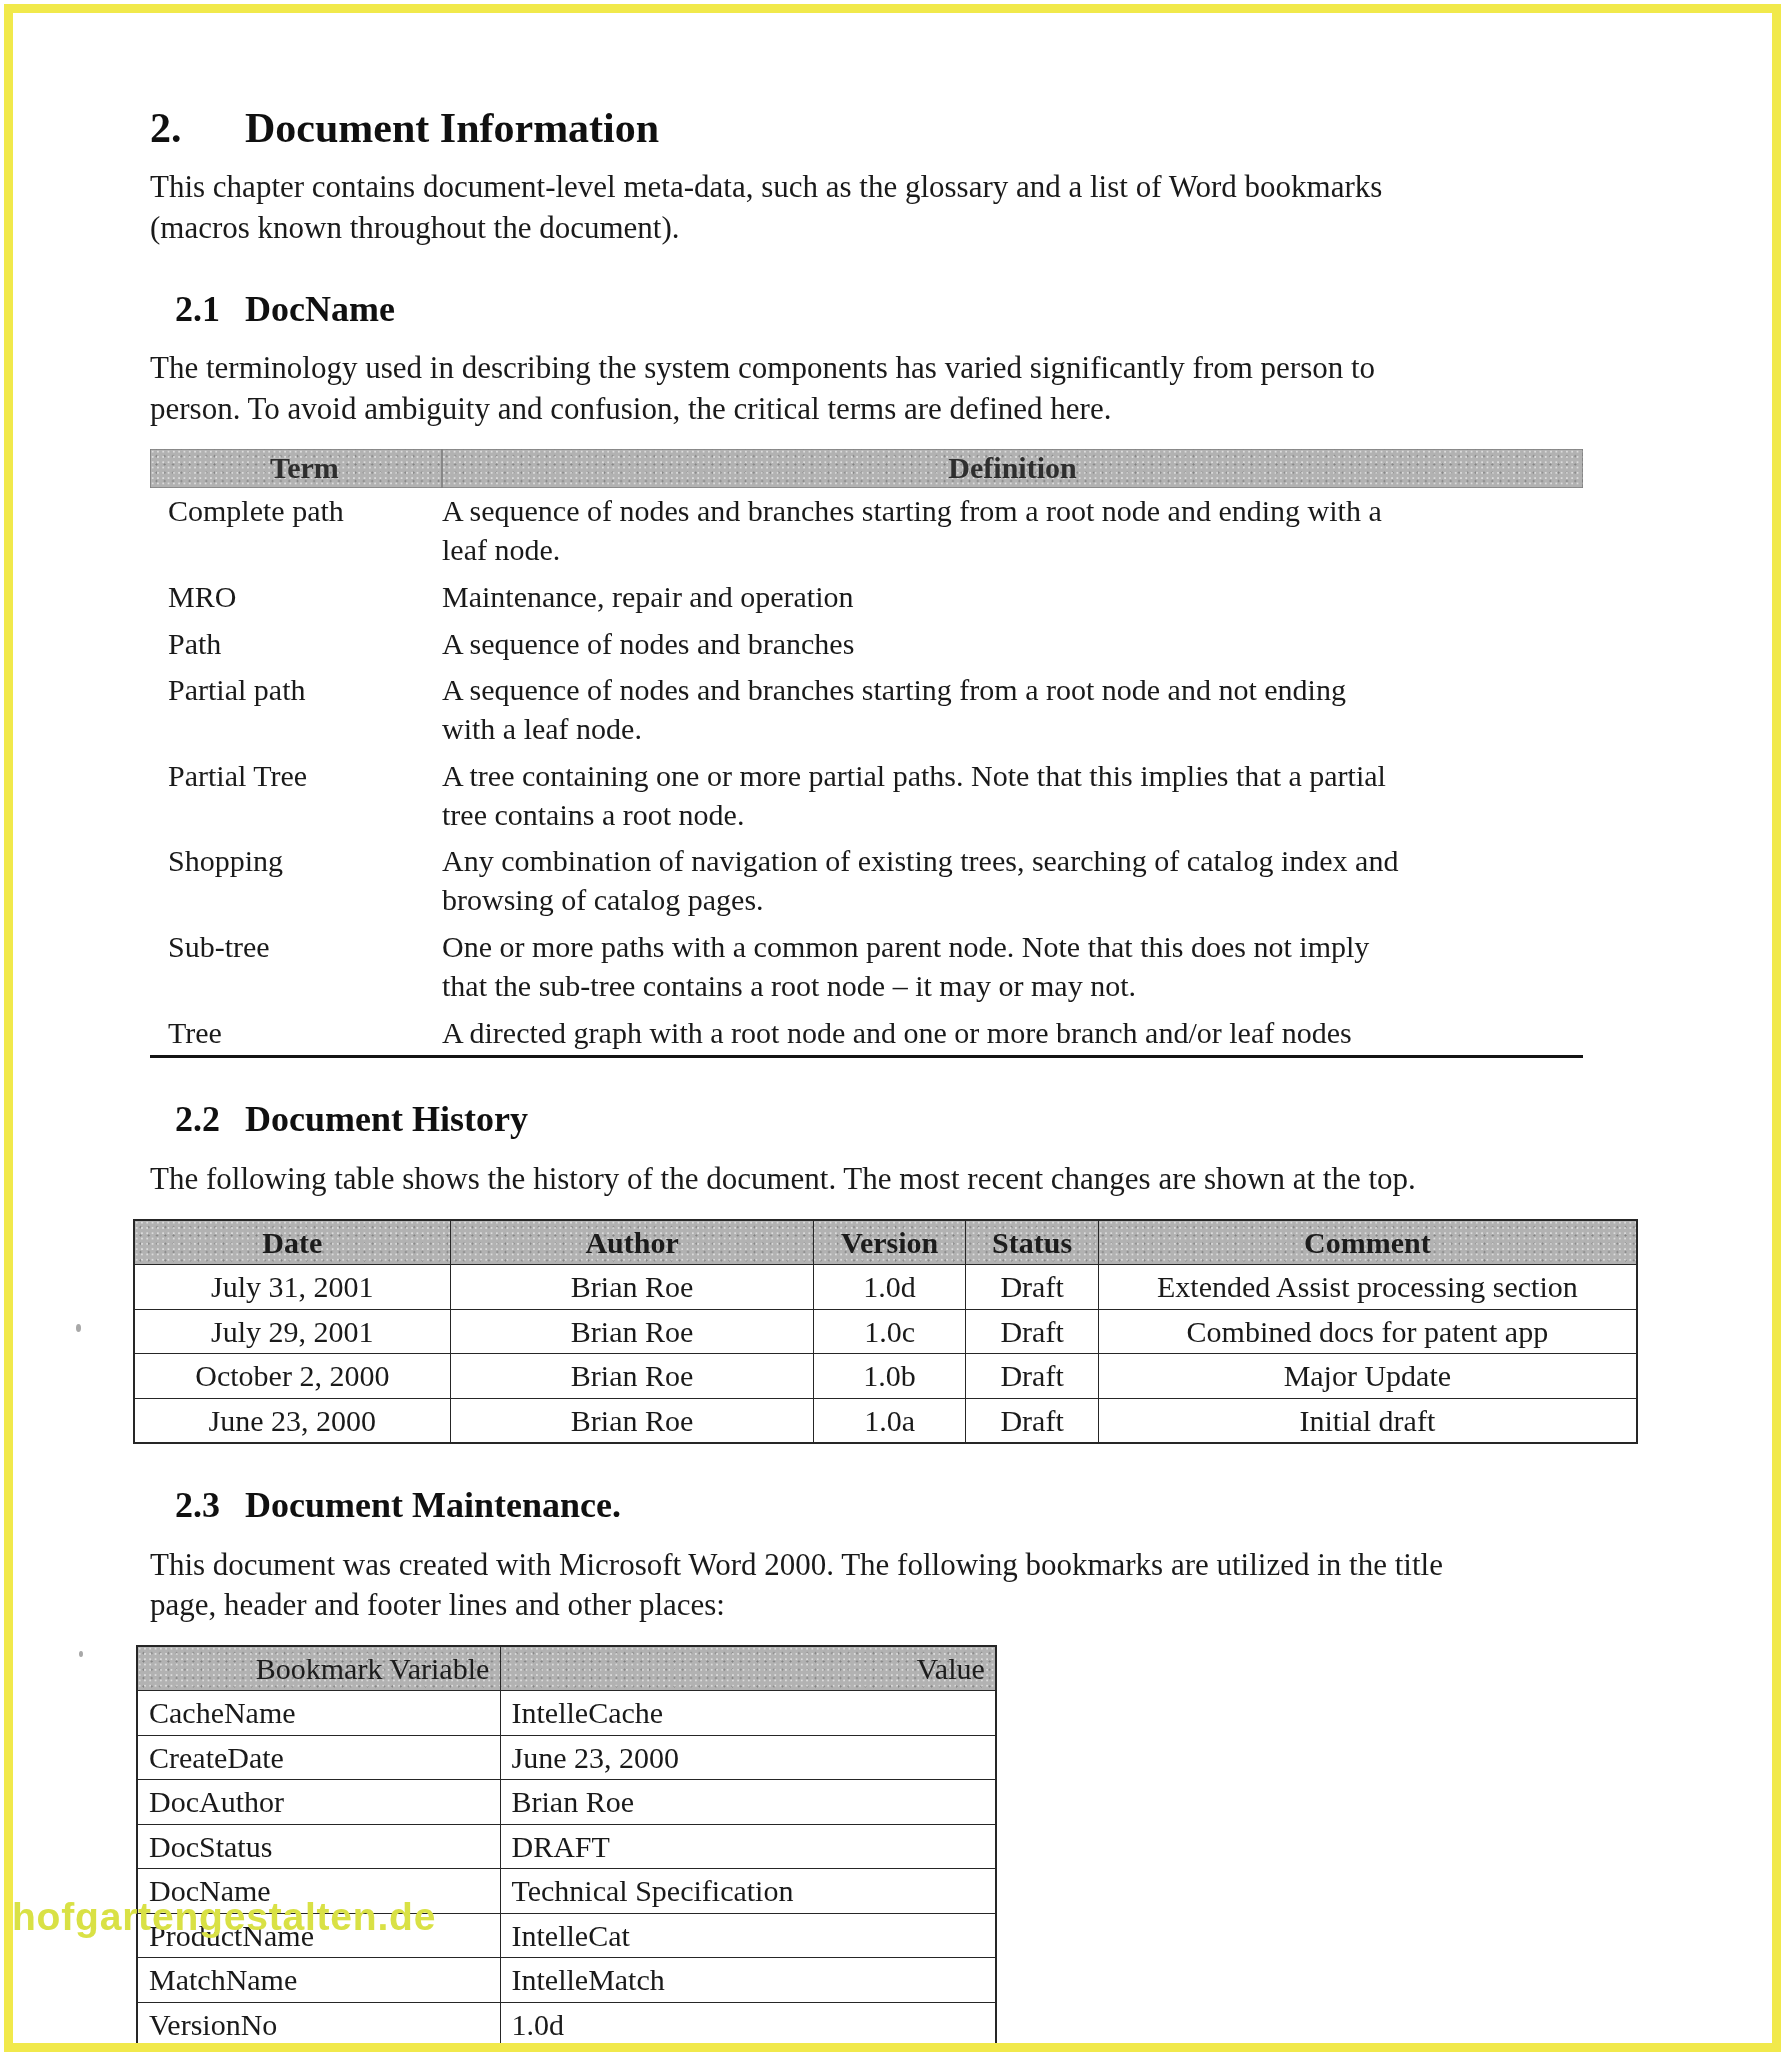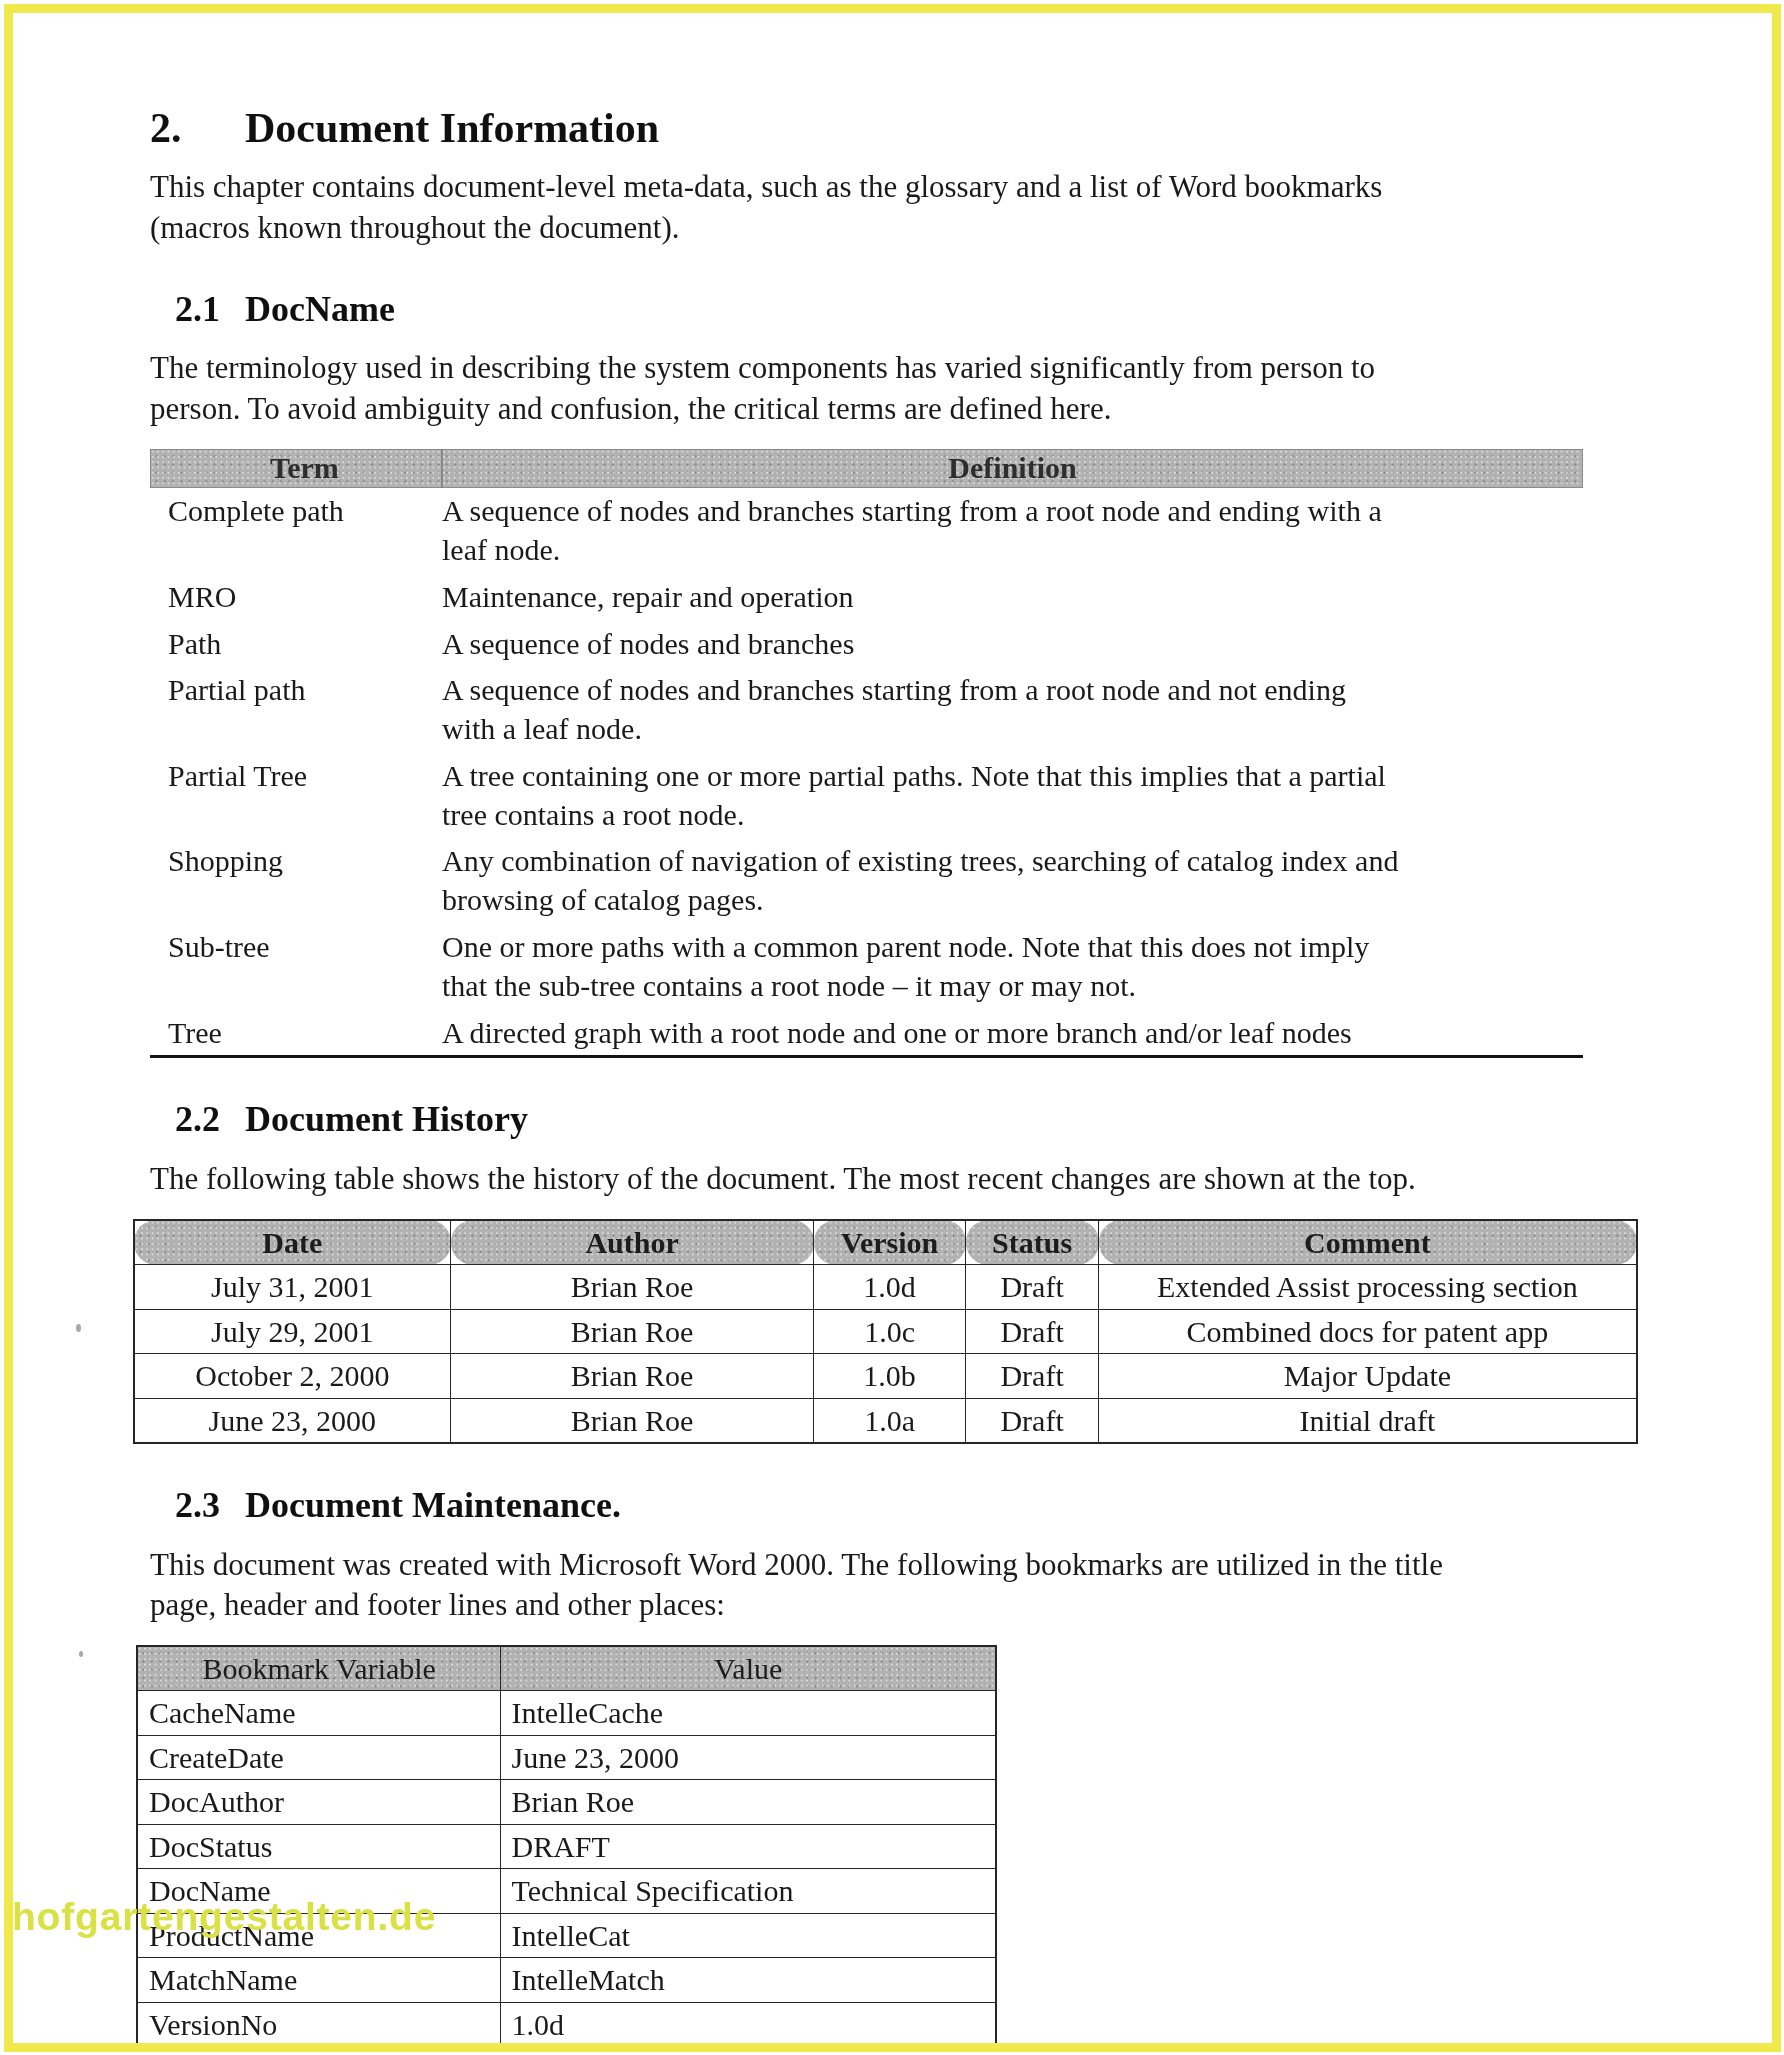--- a/index.html
+++ b/index.html
@@ -82,24 +82,24 @@
   }
   table.grid th, table.grid td{
     border:1.5px solid #262626;
     padding:3px 10.6px;
     line-height:1.25;
     overflow:hidden;
     white-space:nowrap;
   }
   table.grid{border:2.3px solid #262626;}
   table.history{width:1504px;margin-left:-17.4px;margin-top:9px;}
-  table.history th{font-weight:bold;text-align:center;color:#1c1c1c;border-radius:22px;}
+  table.history th{font-weight:bold;text-align:center;color:#1c1c1c;}
   table.history td{text-align:center;}
   table.bookmarks{width:859px;margin-left:-13.6px;margin-top:10.6px;}
-  table.bookmarks th{font-weight:normal;text-align:center;color:#1c1c1c;}
+  table.bookmarks th{font-weight:normal;text-align:right;color:#1c1c1c;}
   .col-date{width:317px;}
   .col-author{width:363px;}
   .col-version{width:152px;}
   .col-status{width:133px;}
   .col-comment{width:538px;}
   .col-var{width:363px;}
   .col-val{width:496px;}
   .watermark{
     position:absolute;
     left:12px;top:1895px;

